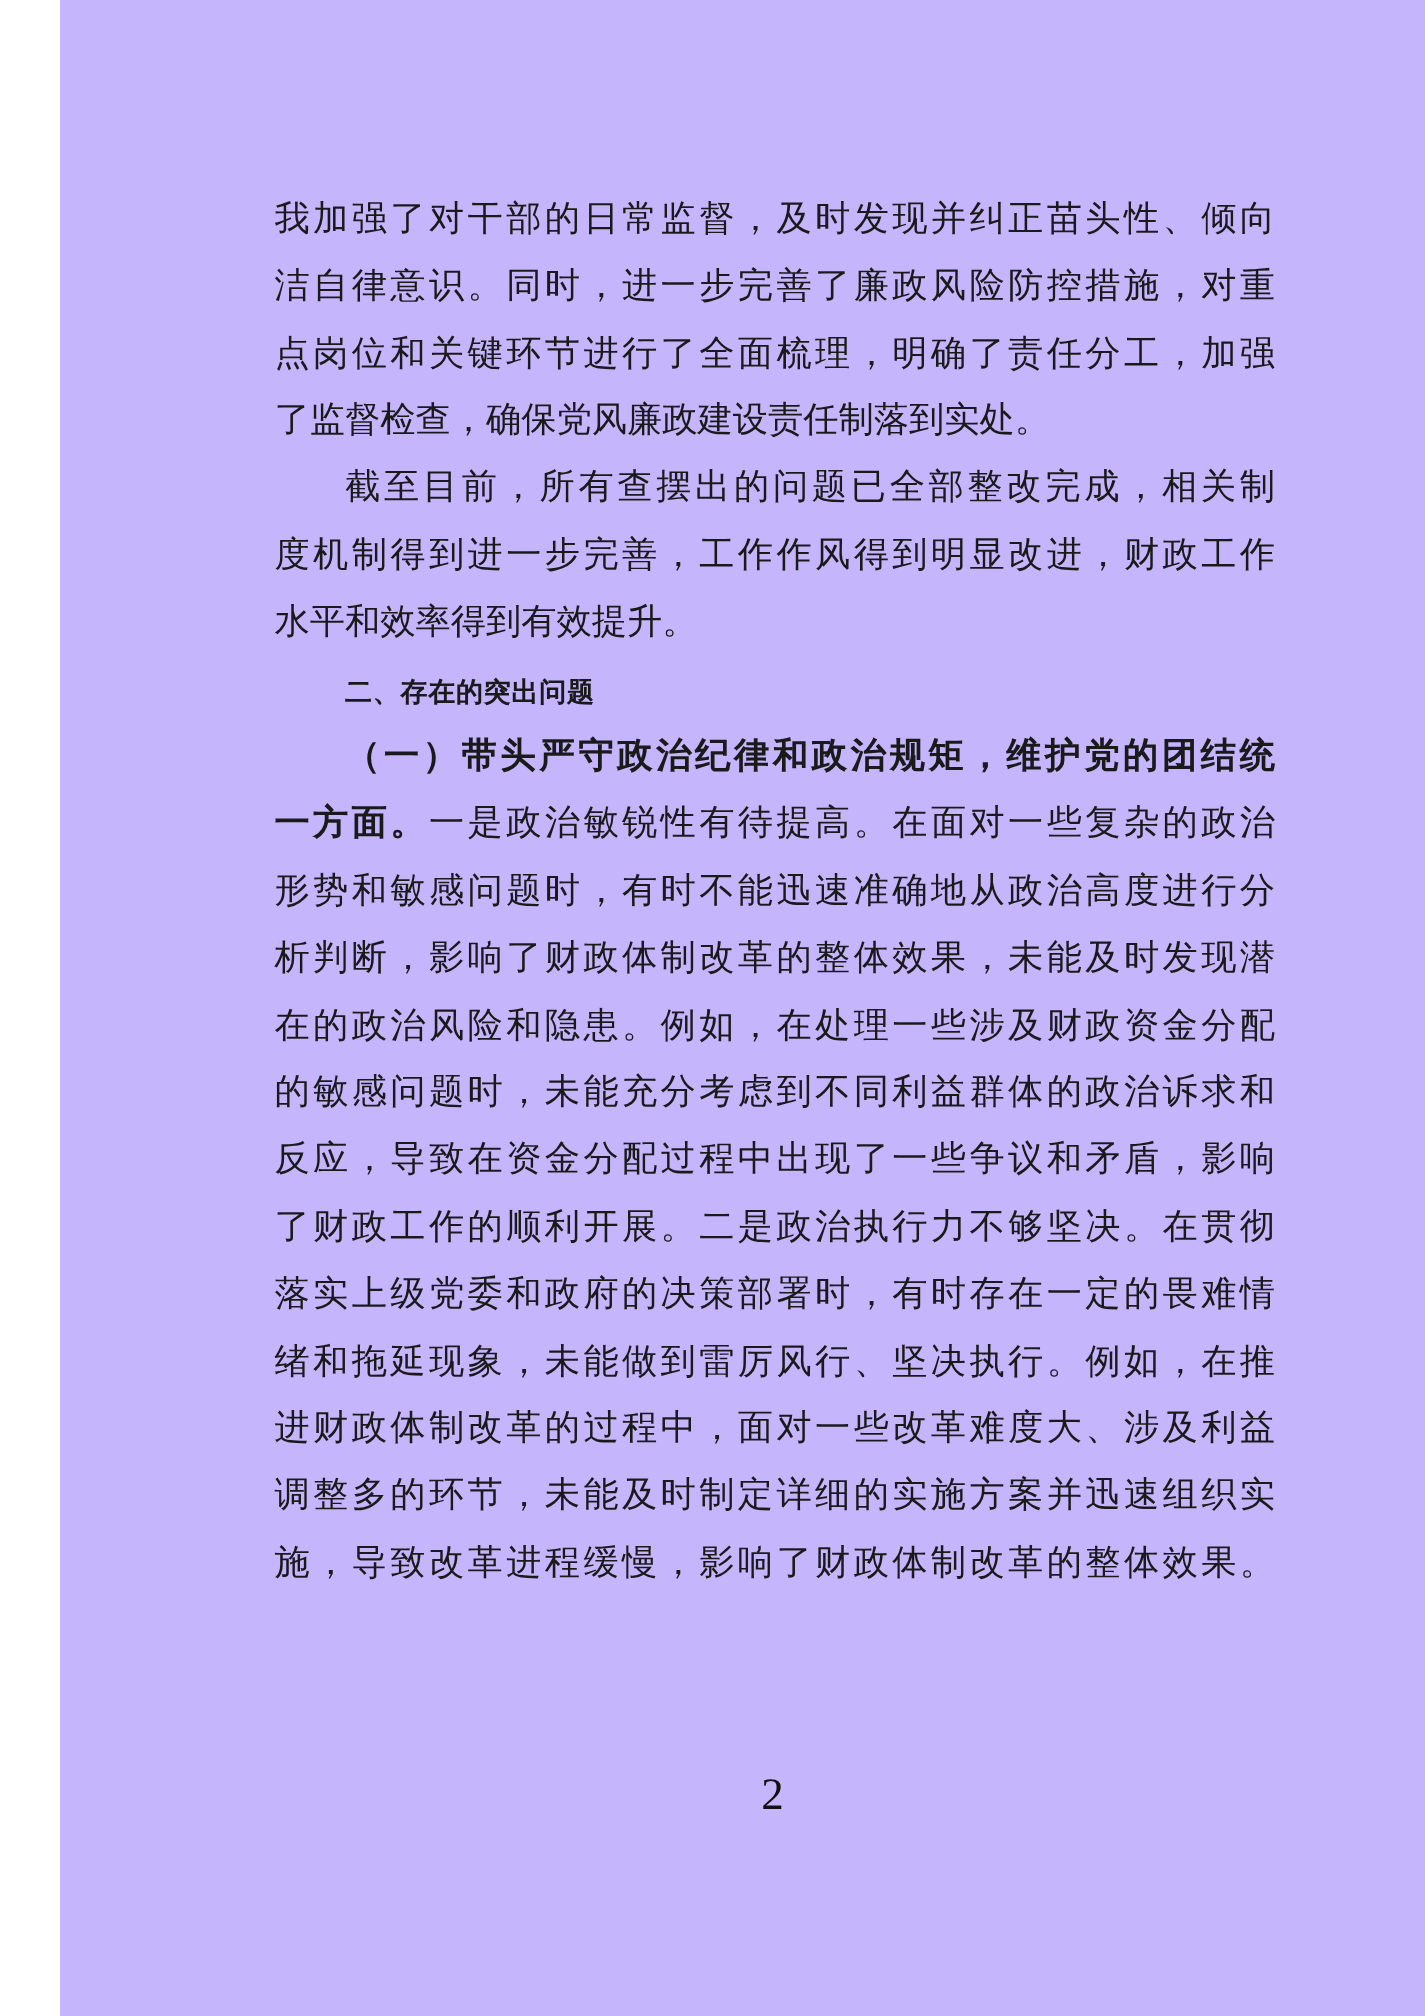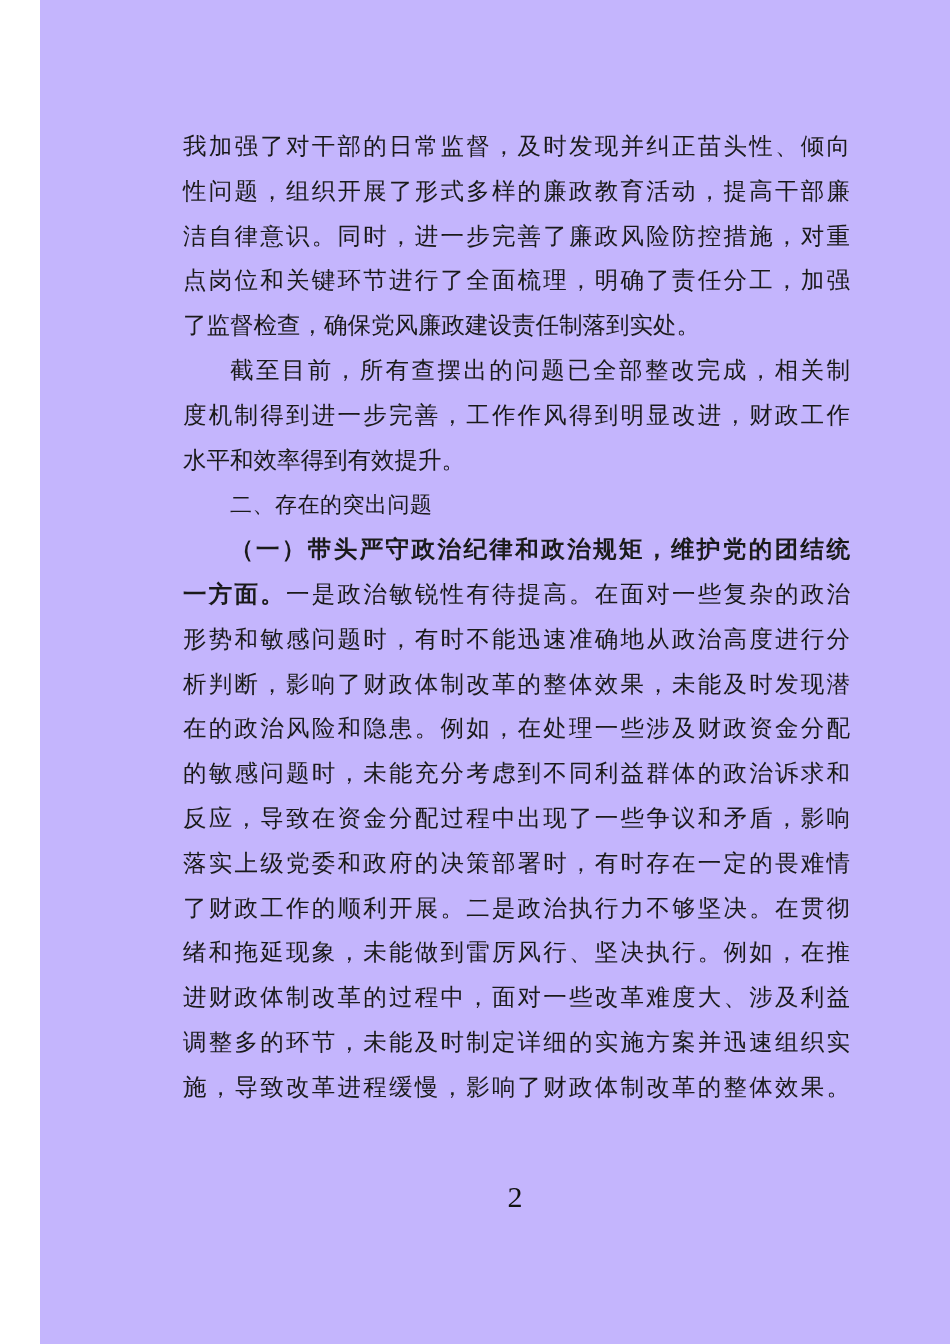--- a/index.html
+++ b/index.html
@@ -41,58 +41,57 @@
   .r-body {
     font-family: "Liberation Serif", "DejaVu Serif", serif;
     font-weight: 400;
   }
   .r-em {
     font-family: "Liberation Serif", "DejaVu Serif", serif;
     font-weight: 700;
   }
   .r-heading {
     font-family: "Liberation Sans", "DejaVu Sans", sans-serif;
-    font-weight: 400;
-    font-size: 22px;
+    font-weight: 700;
+    font-size: 18px;
     letter-spacing: 0.5px;
   }
   .page-num {
     position: absolute;
     top: 1180px;
     left: 0;
     width: 950px;
     text-align: center;
     font-family: "Liberation Serif", "DejaVu Serif", serif;
     font-size: 30px;
     line-height: 34px;
     color: #111111;
   }
 </style>
 </head>
 <body>
 
 <div class="page">
   <div class="content">
       <div class="line fill"><span class="r-body">我加强了对干部的日常监督，及时发现并纠正苗头性、倾向</span></div>
-      <div class="line fill"><span class="r-body">性问题，组织开展了形式多样的廉政教育活动，提高干部廉</span></div>
       <div class="line fill"><span class="r-body">洁自律意识。同时，进一步完善了廉政风险防控措施，对重</span></div>
       <div class="line fill"><span class="r-body">点岗位和关键环节进行了全面梳理，明确了责任分工，加强</span></div>
       <div class="line"><span class="r-body">了监督检查，确保党风廉政建设责任制落到实处。</span></div>
       <div class="line fill indent"><span class="r-body">截至目前，所有查摆出的问题已全部整改完成，相关制</span></div>
       <div class="line fill"><span class="r-body">度机制得到进一步完善，工作作风得到明显改进，财政工作</span></div>
       <div class="line"><span class="r-body">水平和效率得到有效提升。</span></div>
       <div class="line indent"><span class="r-heading">二、存在的突出问题</span></div>
       <div class="line fill indent"><span class="r-em">（一）带头严守政治纪律和政治规矩，维护党的团结统</span></div>
       <div class="line fill"><span class="r-em">一方面。</span><span class="r-body">一是政治敏锐性有待提高。在面对一些复杂的政治</span></div>
       <div class="line fill"><span class="r-body">形势和敏感问题时，有时不能迅速准确地从政治高度进行分</span></div>
       <div class="line fill"><span class="r-body">析判断，影响了财政体制改革的整体效果，未能及时发现潜</span></div>
       <div class="line fill"><span class="r-body">在的政治风险和隐患。例如，在处理一些涉及财政资金分配</span></div>
       <div class="line fill"><span class="r-body">的敏感问题时，未能充分考虑到不同利益群体的政治诉求和</span></div>
       <div class="line fill"><span class="r-body">反应，导致在资金分配过程中出现了一些争议和矛盾，影响</span></div>
+      <div class="line fill"><span class="r-body">了财政工作的顺利开展。二是政治执行力不够坚决。在贯彻</span></div>
       <div class="line fill"><span class="r-body">落实上级党委和政府的决策部署时，有时存在一定的畏难情</span></div>
-      <div class="line fill"><span class="r-body">了财政工作的顺利开展。二是政治执行力不够坚决。在贯彻</span></div>
       <div class="line fill"><span class="r-body">绪和拖延现象，未能做到雷厉风行、坚决执行。例如，在推</span></div>
       <div class="line fill"><span class="r-body">进财政体制改革的过程中，面对一些改革难度大、涉及利益</span></div>
       <div class="line fill"><span class="r-body">调整多的环节，未能及时制定详细的实施方案并迅速组织实</span></div>
       <div class="line fill"><span class="r-body">施，导致改革进程缓慢，影响了财政体制改革的整体效果。</span></div>
     </div>
   <div class="page-num">2</div>
 </div>
 
 </body></html>

